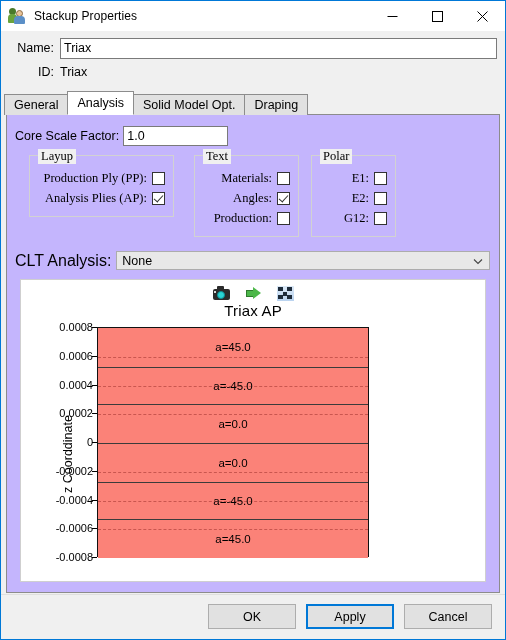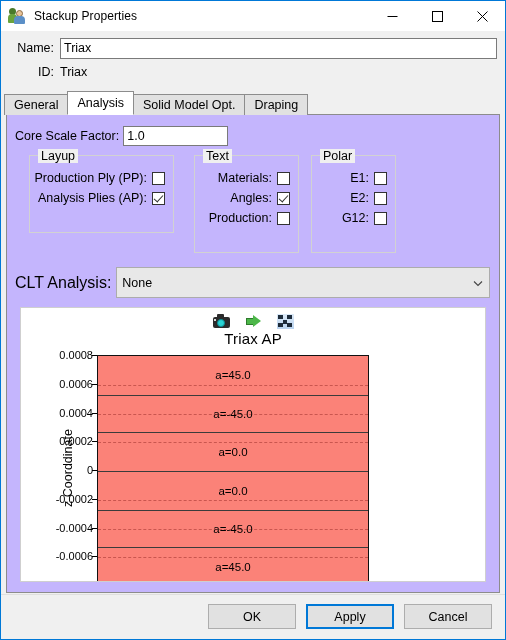--- a/index.html
+++ b/index.html
@@ -50,41 +50,41 @@
   .tab.active{background:#fff;height:24px;line-height:23px;border-bottom:1px solid #fff;position:relative;z-index:3;}
   
   .tabpage{
     margin:0 5px 0 5px;border:1px solid #8c8c8c;background:#c4b5fd;
     flex:1 1 auto;display:flex;flex-direction:column;min-height:0;position:relative;top:-1px;
   }
   .csf-row{display:flex;align-items:center;height:22px;margin:10px 0 0 8px;}
   .csf-lbl{font-size:12.5px;padding-right:4px;}
   .csf-in{width:105px;height:20px;box-sizing:border-box;border:1px solid #7a7a7a;background:#fff;font-family:inherit;font-size:12.5px;padding:0 3px;color:#000;}
   .groups{display:flex;margin:8px 0 0 22px;align-items:flex-start;}
-  .grp{border:1px solid #d2d2d2;position:relative;box-sizing:border-box;padding:12px 8px 24px 8px;}
+  .grp{border:1px solid #d2d2d2;position:relative;box-sizing:border-box;padding:12px 8px 8px 8px;font-family:Liberation Serif, serif;}
   .grp > .gtitle{
     position:absolute;top:-7px;left:8px;background:#f0f0f0;padding:0 3px;font-size:12.5px;color:#000;
   }
   .grp.layup{width:145px;}
   .grp.text{width:105px;margin-left:20px;}
   .grp.polar{width:85px;margin-left:12px;}
   .crow{display:flex;align-items:center;justify-content:flex-end;height:20px;}
   .clbl{font-size:12.5px;padding-right:5px;white-space:nowrap;}
   .cb{
     width:13px;height:13px;box-sizing:border-box;border:1px solid #333;background:#fff;
     flex:0 0 13px;position:relative;
   }
   .cb.on::after{
     content:"";position:absolute;left:3px;top:0px;width:4px;height:8px;
     border:solid #333;border-width:0 1.6px 1.6px 0;transform:rotate(42deg);
   }
   .clt-row{display:flex;align-items:center;margin:14px 0 0 8px;padding-right:9px;}
   .clt-lbl{font-size:16px;padding-right:5px;white-space:nowrap;}
   .combo{
-    flex:1;height:31px;box-sizing:border-box;border:1px solid #acacac;background:#e8e8e8;
+    flex:1;height:19px;box-sizing:border-box;border:1px solid #acacac;background:#e8e8e8;
     display:flex;align-items:center;padding:0 3px 0 5px;font-size:12.5px;color:#000;
   }
   .combo .cv{flex:1;}
   .chev{width:10px;height:10px;margin-right:3px;}
   
   .chartpanel{
     background:#fff;border:1px solid #cfcfcf;margin:9px 13px 10px 13px;
     flex:1 1 auto;min-height:0;position:relative;overflow:hidden;
   }
   .plot-toolbar{display:flex;justify-content:center;gap:13px;padding-top:5px;height:21px;box-sizing:border-box;}

